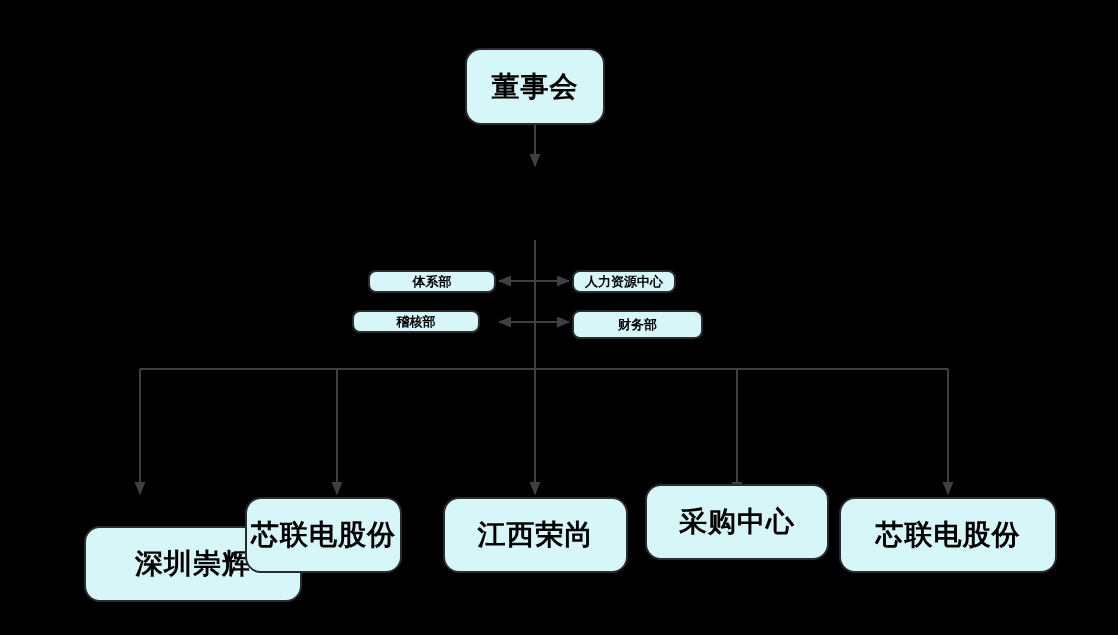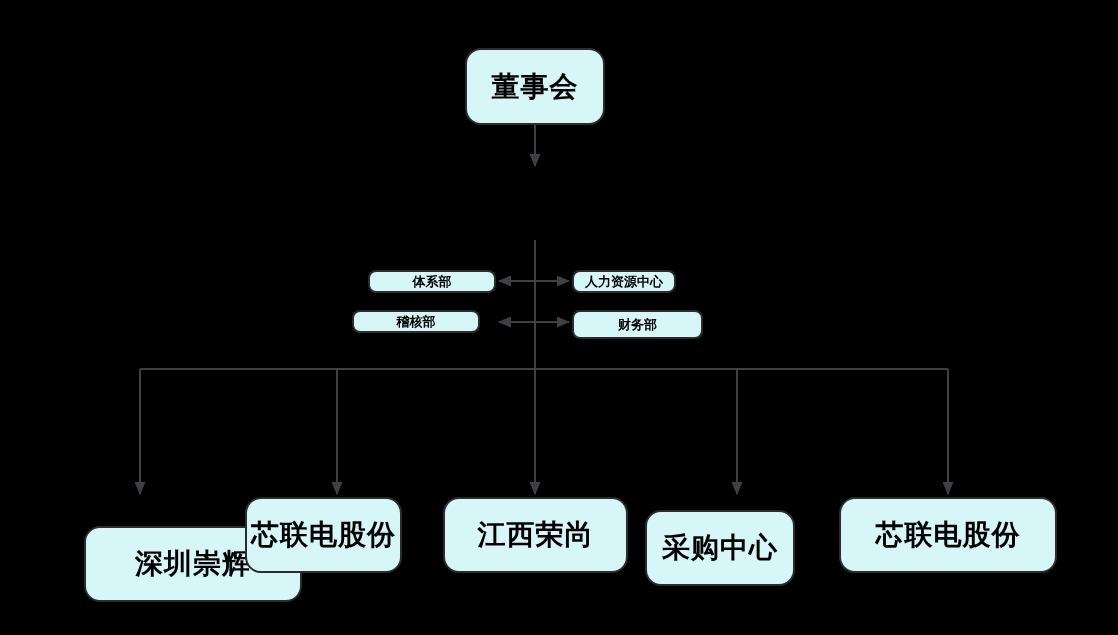--- a/index.html
+++ b/index.html
@@ -51,21 +51,21 @@
   .n-president { left: 462px; top: 169px; width: 146px; height: 70px; }
   
   .n-dept-tixi    { left: 368px; top: 270px; width: 128px; height: 23px; }
   .n-dept-renli   { left: 572px; top: 270px; width: 104px; height: 23px; }
   .n-dept-jihe    { left: 352px; top: 310px; width: 128px; height: 23px; }
   .n-dept-caiwu   { left: 572px; top: 310px; width: 131px; height: 29px; }
   
   .n-sub-1 { left: 48px;  top: 526px; width: 218px; height: 76px; margin-left: 36px; }
   .n-sub-2 { left: 245px; top: 497px; width: 157px; height: 76px; }
   .n-sub-3 { left: 443px; top: 497px; width: 185px; height: 76px; }
-  .n-sub-4 { left: 645px; top: 510px; width: 150px; height: 76px; }
+  .n-sub-4 { left: 645px; top: 484px; width: 184px; height: 76px; }
   .n-sub-5 { left: 839px; top: 497px; width: 218px; height: 76px; }
 </style>
 </head>
 <body>
 
 <div class="canvas">
 
   <svg class="connectors" width="1118" height="635" viewBox="0 0 1118 635" xmlns="http://www.w3.org/2000/svg">
     <defs>
       <marker id="arrowDown" markerUnits="userSpaceOnUse" markerWidth="13" markerHeight="11" refX="12" refY="5.5" orient="auto">

